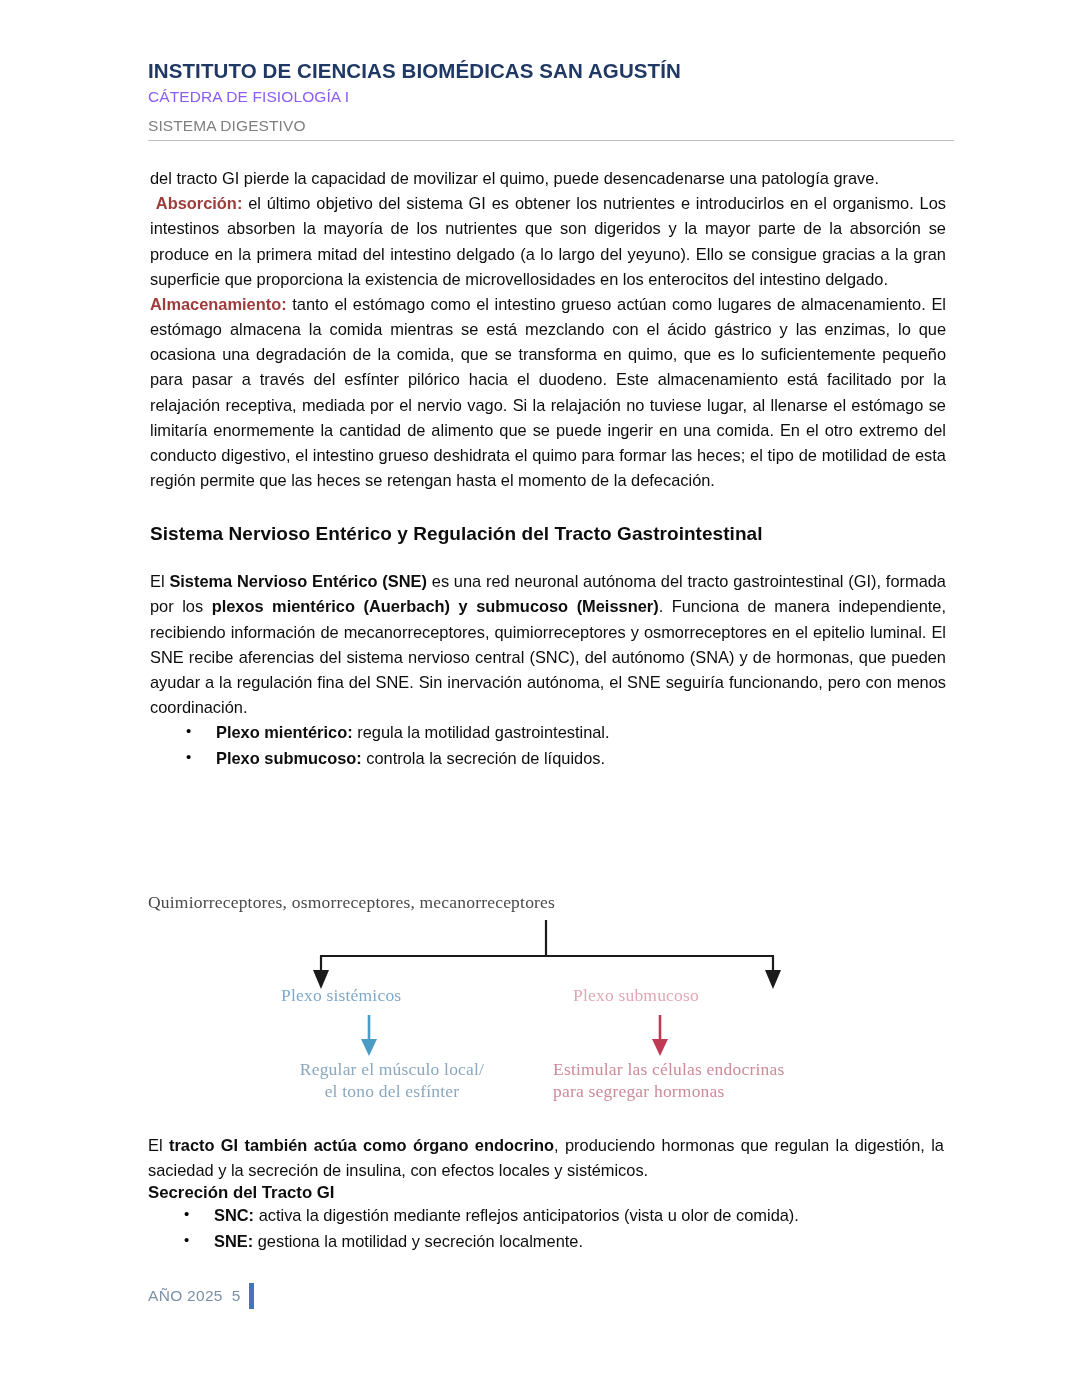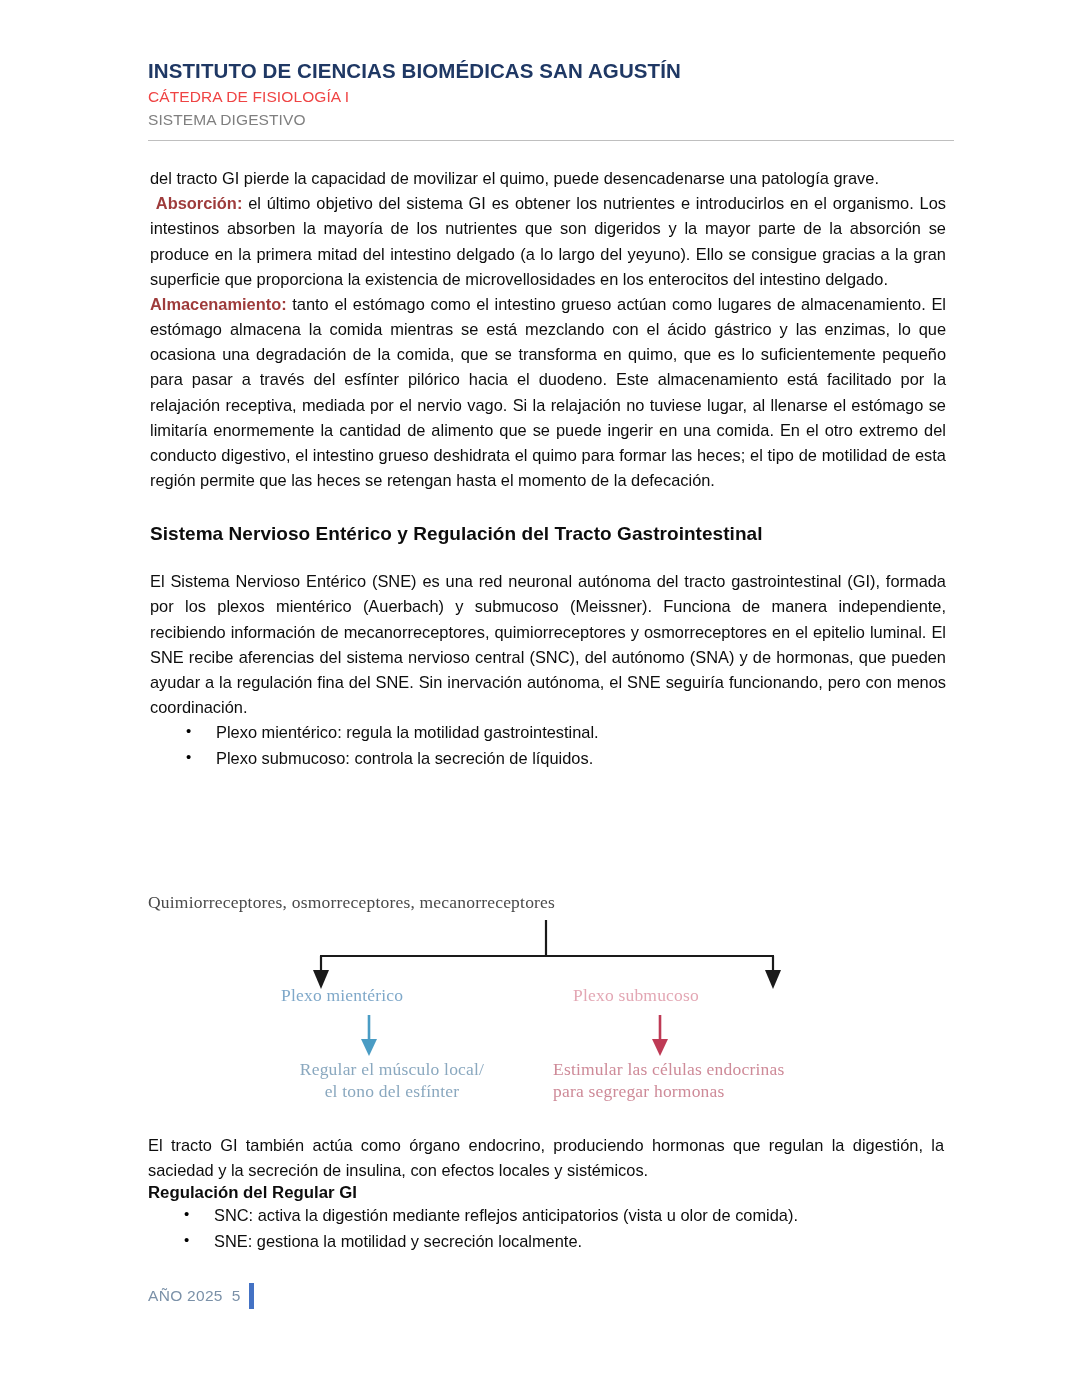--- a/index.html
+++ b/index.html
@@ -35,30 +35,30 @@
   .header-title {
     font-size: 20.5px;
     font-weight: bold;
     color: #1F3864;
     letter-spacing: 0.1px;
     line-height: 1.25;
     white-space: nowrap;
   }
   .header-sub {
     font-size: 15.5px;
-    color: #ef4444;
+    color: #8b5cf6;
     line-height: 1.35;
     margin-top: 3px;
     letter-spacing: 0.1px;
   }
   .header-sub2 {
     font-size: 15.5px;
     color: #7F7F7F;
     line-height: 1.35;
-    margin-top: 2px;
+    margin-top: 8px;
     letter-spacing: 0.1px;
   }
   .header-rule {
     position: absolute;
     left: 148px;
     top: 140px;
     width: 806px;
     height: 1px;
     background: #BFBFBF;
   }
@@ -75,21 +75,21 @@
     font-size: 16.4px;
     line-height: 1.535;
     text-align: justify;
     text-justify: inter-word;
     color: #0D0D0D;
   }
   .kw {
     color: #9E3B3B;
     font-weight: bold;
   }
-  .b { font-weight: normal; }
+  .b { font-weight: bold; }
 
   
   h2.section {
     margin: 0;
     font-size: 19px;
     font-weight: bold;
     color: #0D0D0D;
     letter-spacing: 0.05px;
   }
 
@@ -268,39 +268,39 @@
       <line x1="625" y1="72" x2="625" y2="88" stroke="#1A1A1A" stroke-width="2.2"></line>
       <polygon points="617,86 633,86 625,105" fill="#1A1A1A"></polygon>
 
       <line x1="221" y1="131" x2="221" y2="158" stroke="#4A9CC4" stroke-width="2.6"></line>
       <polygon points="213,155 229,155 221,172" fill="#4A9CC4"></polygon>
 
       <line x1="512" y1="131" x2="512" y2="158" stroke="#BE3A55" stroke-width="2.6"></line>
       <polygon points="504,155 520,155 512,172" fill="#BE3A55"></polygon>
     </svg>
 
-    <div class="dg-label dg-left-title">Plexo mientérico</div>
+    <div class="dg-label dg-left-title">Plexo sistémicos</div>
     <div class="dg-label dg-right-title">Plexo submucoso</div>
 
     <div class="dg-label dg-left-body">
       <div>Regular el músculo local/</div>
       <div>el tono del esfínter</div>
     </div>
 
     <div class="dg-label dg-right-body">
       <div>Estimular las células endocrinas</div>
       <div>para segregar hormonas</div>
     </div>
   </div>
 
   <div class="content-lower">
 
     <p class="body"><span>El </span><span class="b">tracto GI también actúa como órgano endocrino</span><span>, produciendo hormonas que regulan la digestión, la saciedad y la secreción de insulina, con efectos locales y sistémicos.</span></p>
 
-    <h3 class="subhead">Regulación del Regular GI</h3>
+    <h3 class="subhead">Secreción del Tracto GI</h3>
 
     <ul class="bullets">
       <li>
         <span class="dot">•</span><span class="b">SNC:</span><span> activa la digestión mediante reflejos anticipatorios (vista u olor de comida).</span>
       </li>
       <li>
         <span class="dot">•</span><span class="b">SNE:</span><span> gestiona la motilidad y secreción localmente.</span>
       </li>
     </ul>
   </div>

